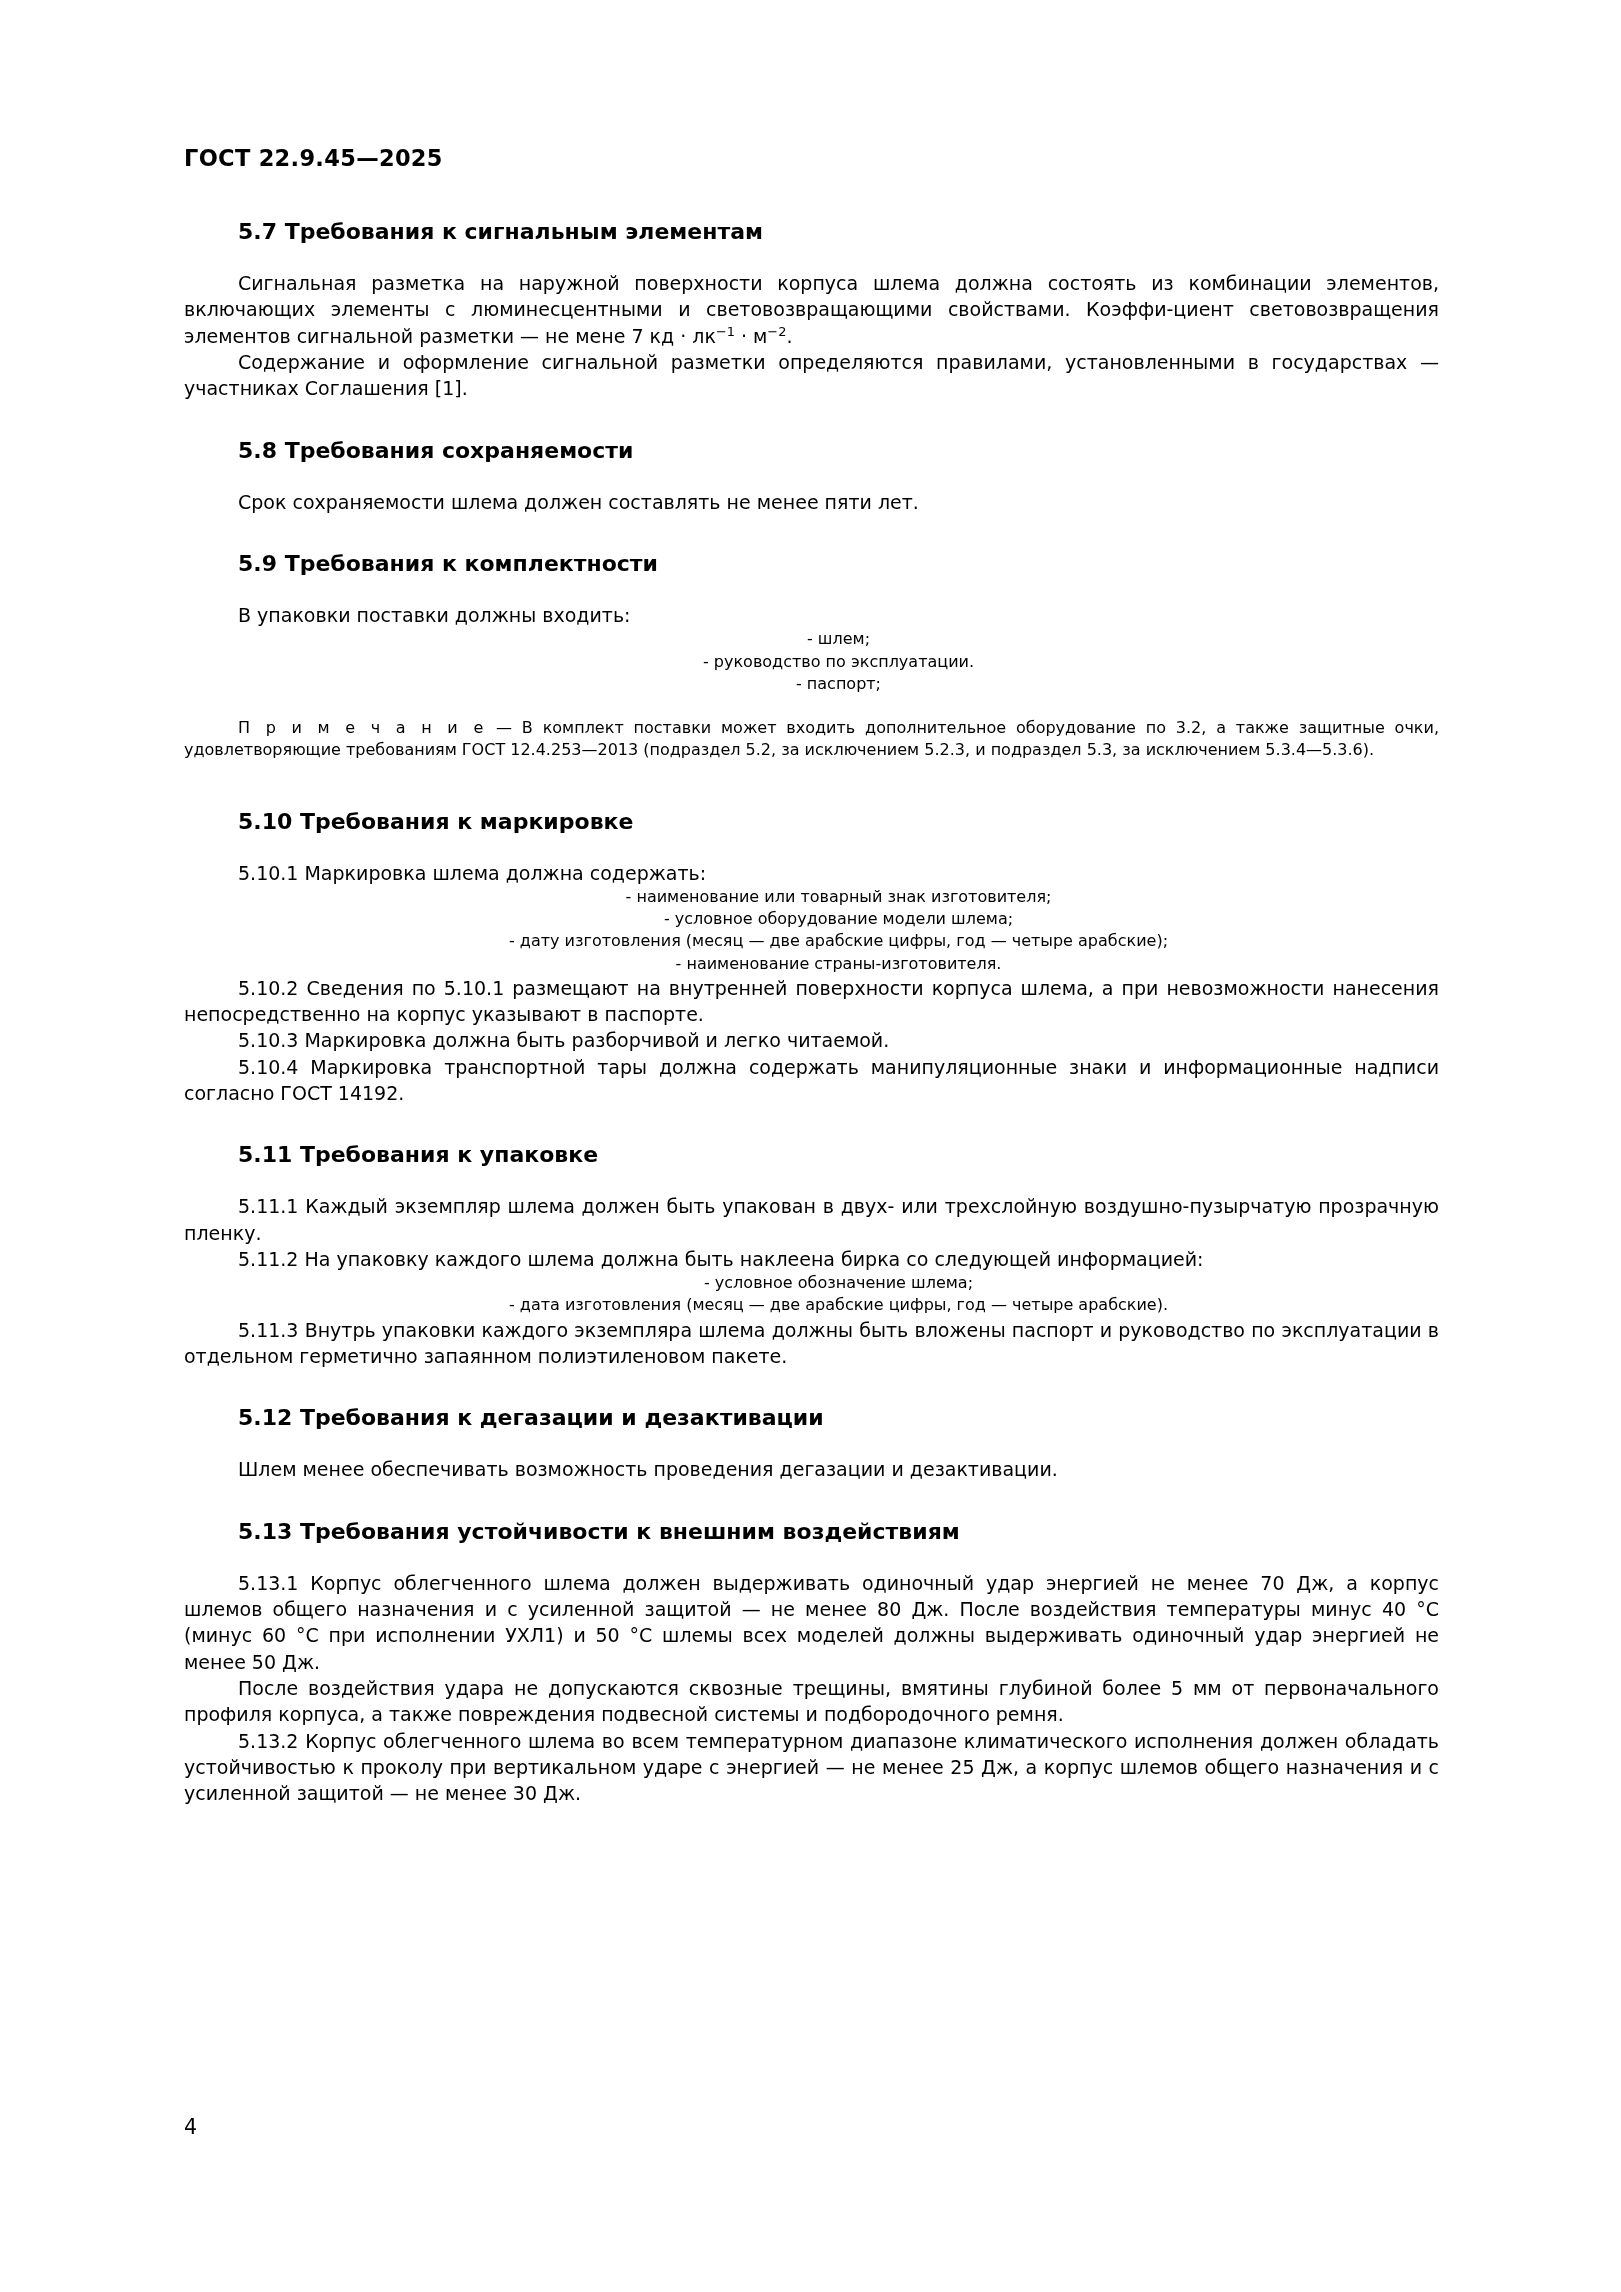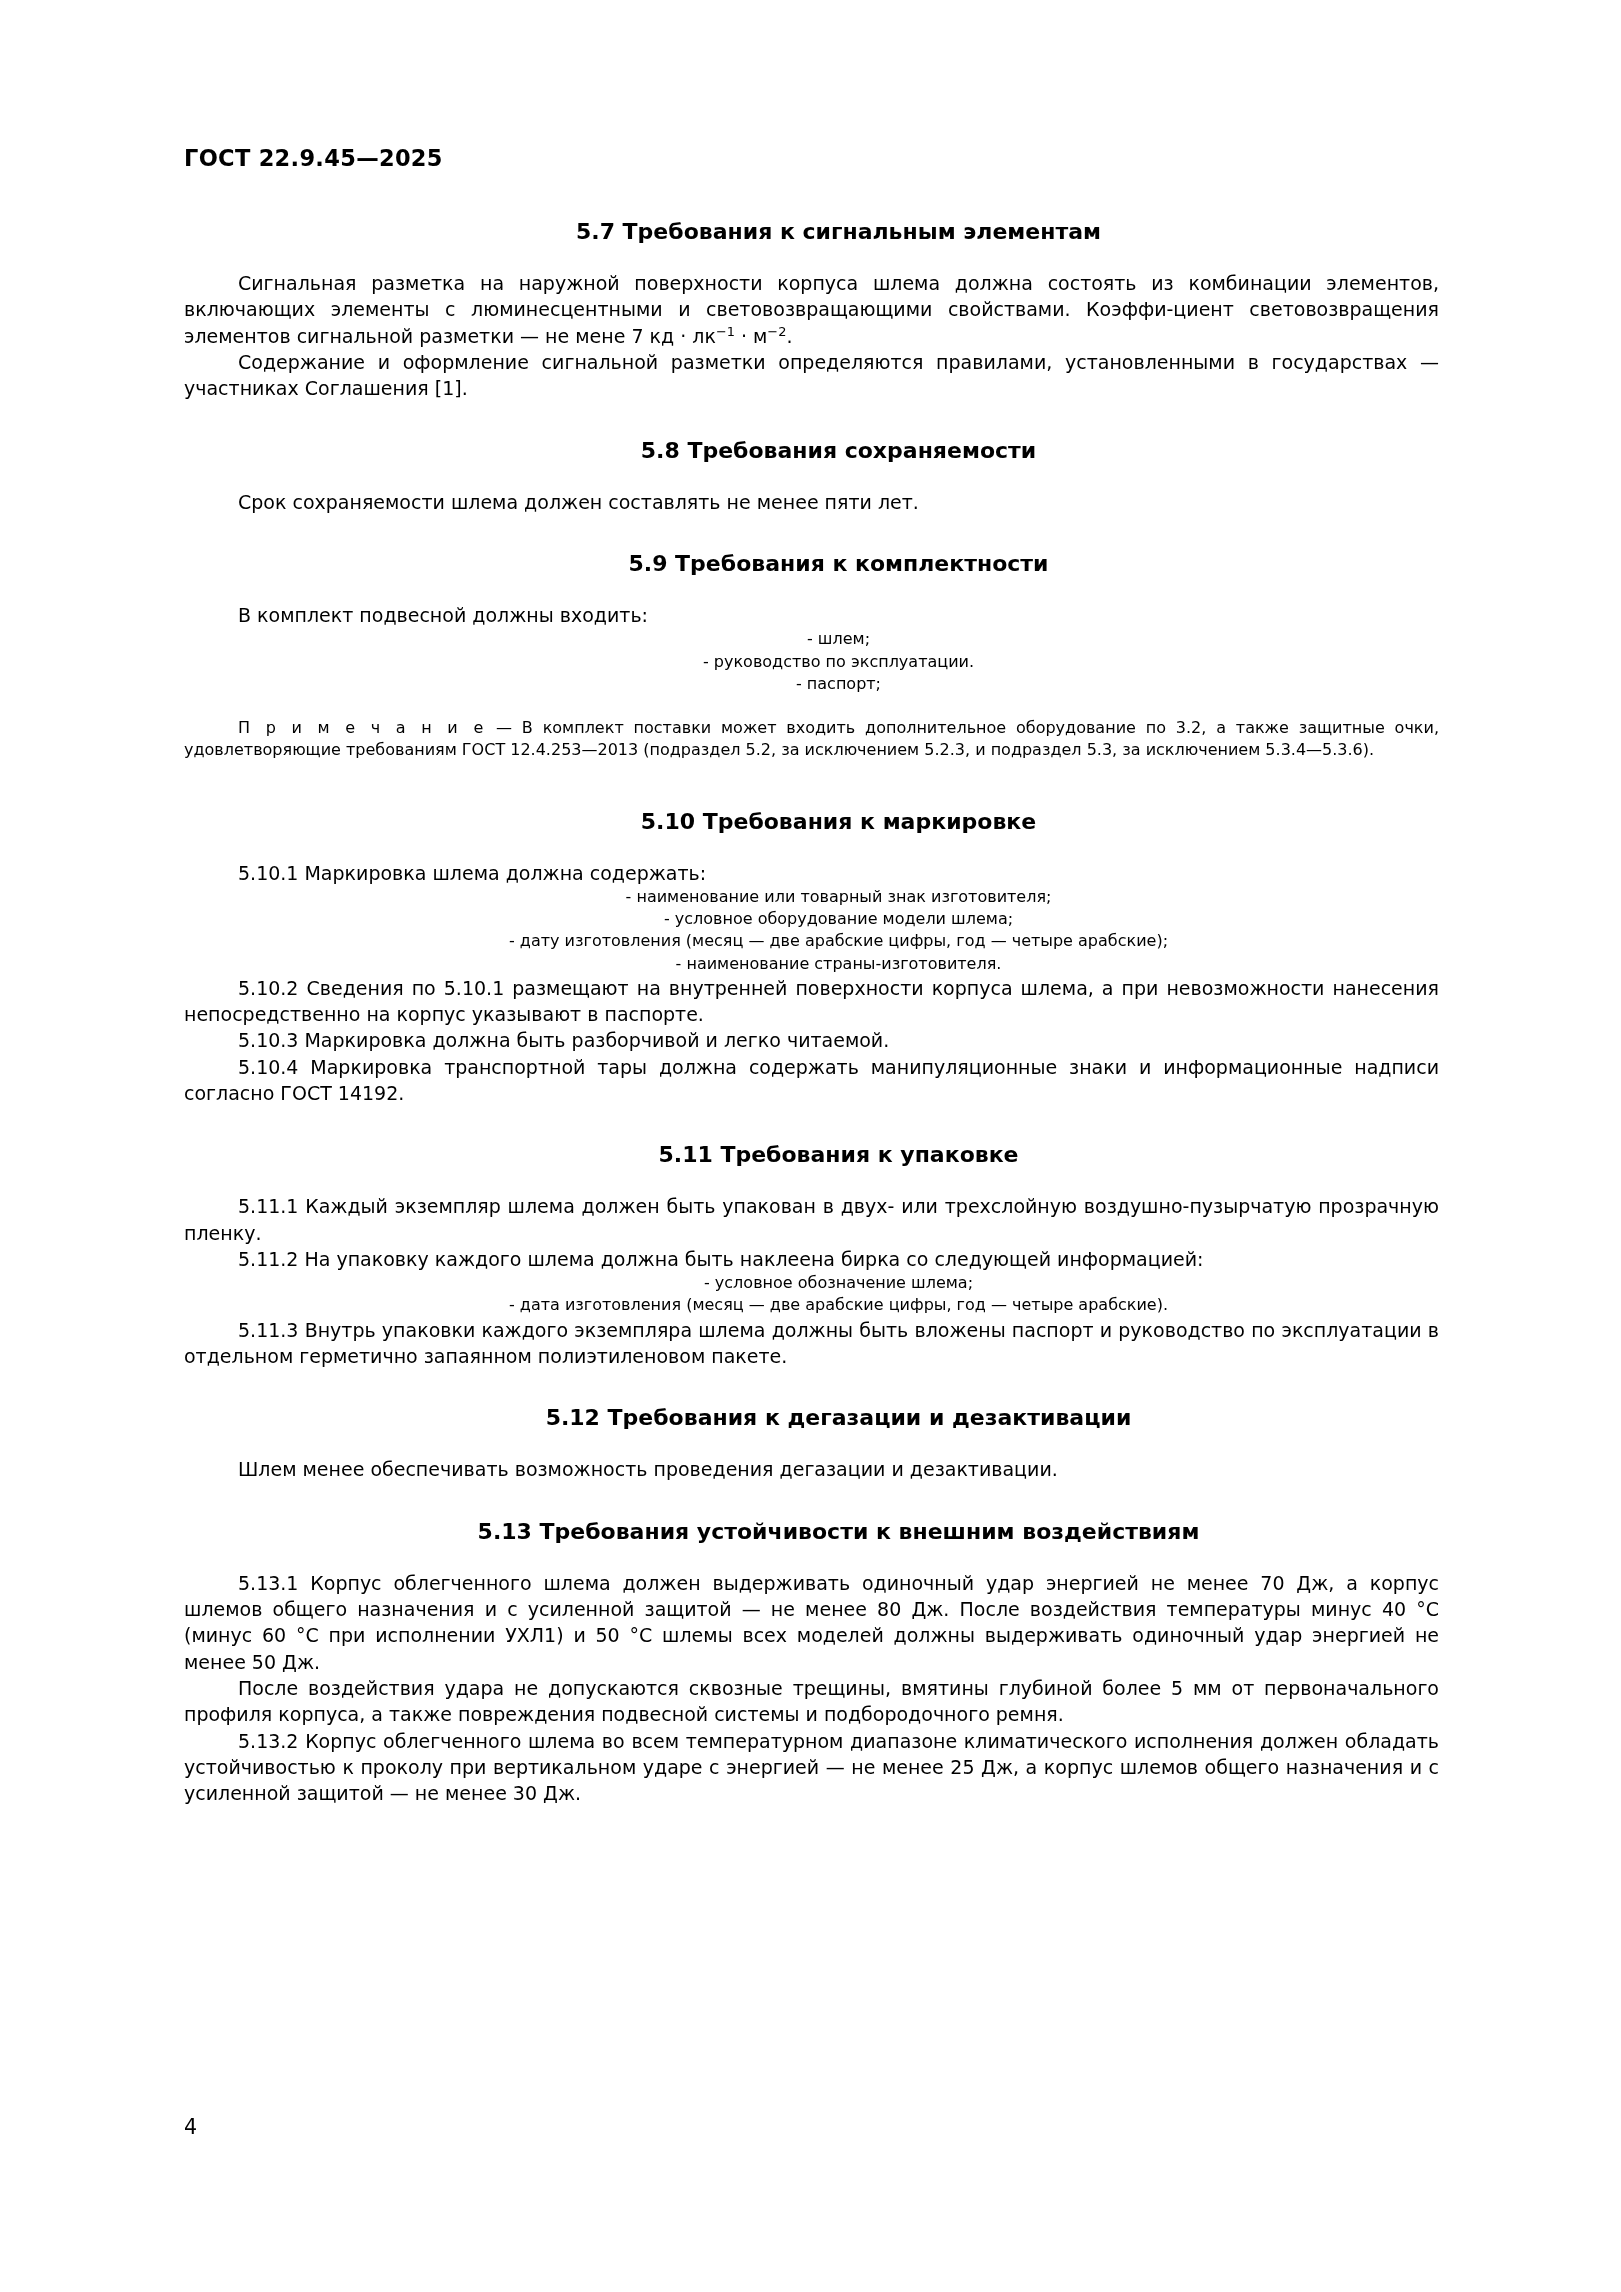--- a/index.html
+++ b/index.html
@@ -31,21 +31,20 @@
     letter-spacing: 0.3px;
     margin: 0 0 47px 0;
   }
   h3.section {
     font-size: 22px;
     font-weight: bold;
     margin: 0;
     padding: 0;
     text-indent: 54px;
     line-height: 1.3;
-    text-align: center;
   }
   .sp-after-head  { margin-top: 23.5px; }
 
   p.para {
     font-size: 19px;
     line-height: 1.385;
     margin: 0;
     text-align: justify;
     text-justify: inter-word;
     text-indent: 54px;
@@ -97,21 +96,21 @@
     <p class="para">Содержание и оформление сигнальной разметки определяются правилами, установленными в государствах — участниках Соглашения [1].</p>
 
     <div class="blk-lg"></div>
     <h3 class="section">5.8  Требования сохраняемости</h3>
     <div class="sp-after-head"></div>
     <p class="para">Срок сохраняемости шлема должен составлять не менее пяти лет.</p>
 
     <div class="blk-lg"></div>
     <h3 class="section">5.9  Требования к комплектности</h3>
     <div class="sp-after-head"></div>
-    <p class="para">В комплект подвесной должны входить:</p>
+    <p class="para">В упаковки поставки должны входить:</p>
     <p class="list">- шлем;</p>
     <p class="list">- руководство по эксплуатации.</p>
     <p class="list">- паспорт;</p>
 
     <div class="blk"></div>
     <p class="note"><span class="spaced">П р и м е ч а н и е</span><span> — В комплект поставки может входить дополнительное оборудование по 3.2, а также защитные очки, удовлетворяющие требованиям ГОСТ 12.4.253—2013 (подраздел 5.2, за исключением 5.2.3, и подраздел 5.3, за исключением 5.3.4—5.3.6).</span></p>
 
     <div class="blk-lg" style="margin-top:47px"></div>
     <h3 class="section">5.10  Требования к маркировке</h3>
     <div class="sp-after-head"></div>

